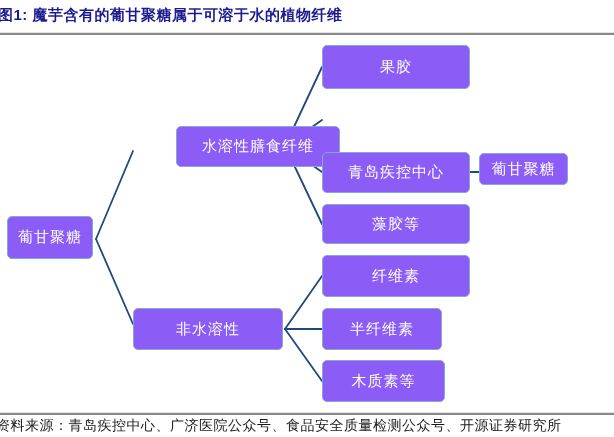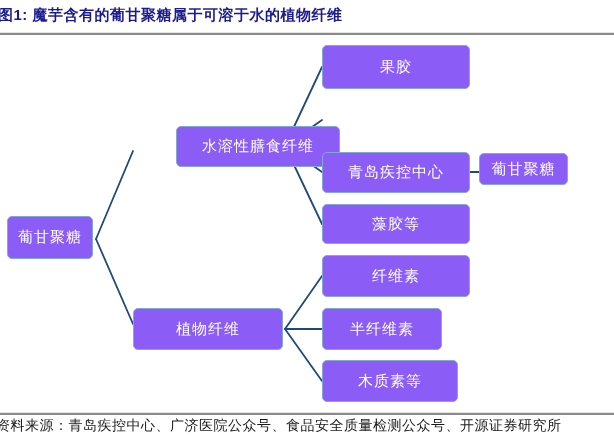--- a/index.html
+++ b/index.html
@@ -71,21 +71,21 @@
   
   .n-root        { left: 7px;   top: 216px; width: 86px;  height: 43px; }
   .n-soluble     { left: 133px; top: 126px; width: 164px; height: 41px; margin-left: 43px; }
   .n-insoluble   { left: 133px; top: 308px; width: 150px; height: 42px; }
   .n-pectin      { left: 322px; top: 45px;  width: 148px; height: 44px; }
   .n-gum         { left: 322px; top: 100px; width: 148px; height: 40px; }
   .n-solhemi     { left: 322px; top: 152px; width: 148px; height: 41px; }
   .n-algal       { left: 322px; top: 204px; width: 148px; height: 40px; text-align: center; }
   .n-cellulose   { left: 322px; top: 255px; width: 148px; height: 42px; }
   .n-hemi        { left: 322px; top: 308px; width: 120px; height: 42px; }
-  .n-lignin      { left: 322px; top: 360px; width: 136px; height: 42px; }
+  .n-lignin      { left: 322px; top: 360px; width: 123px; height: 42px; }
   .n-glucomannan { left: 479px; top: 153px; width: 89px;  height: 32px; }
 </style>
 </head>
 <body>
 
 <div id="page">
 
   <div class="fig-title">图1: 魔芋含有的葡甘聚糖属于可溶于水的植物纤维</div>
 
   <div class="rule rule-top"></div>
@@ -111,21 +111,21 @@
 
   <div class="node n-root">
     <span>葡甘聚糖</span>
   </div>
 
   <div class="node n-soluble">
     <span>水溶性膳食纤维</span>
   </div>
 
   <div class="node n-insoluble">
-    <span>植物纤维</span>
+    <span>非水溶性</span>
   </div>
 
   <div class="node n-pectin">
     <span>果胶</span>
   </div>
 
 
   <div class="node n-solhemi">
     <span>青岛疾控中心</span>
   </div>

